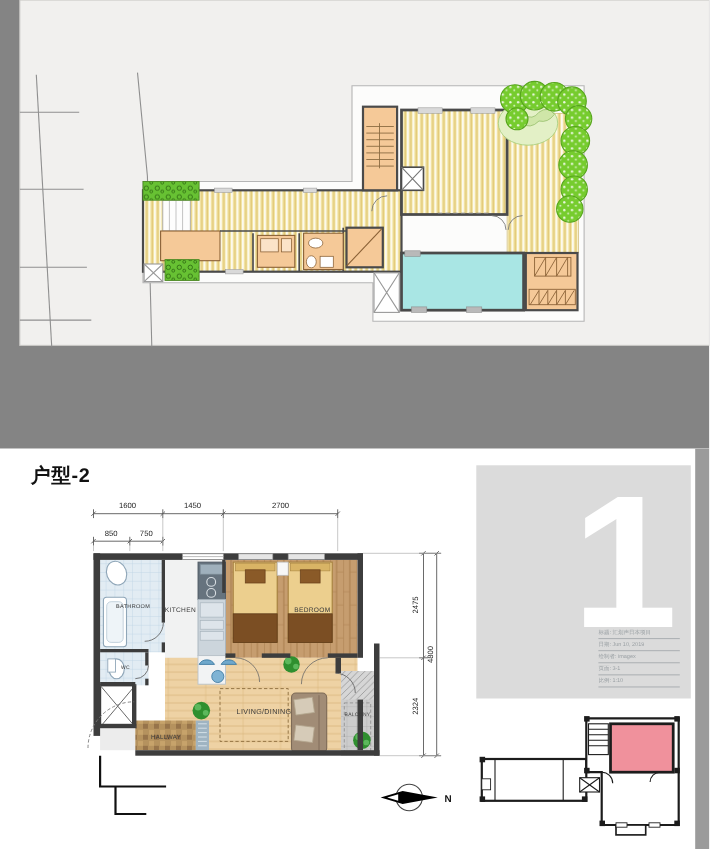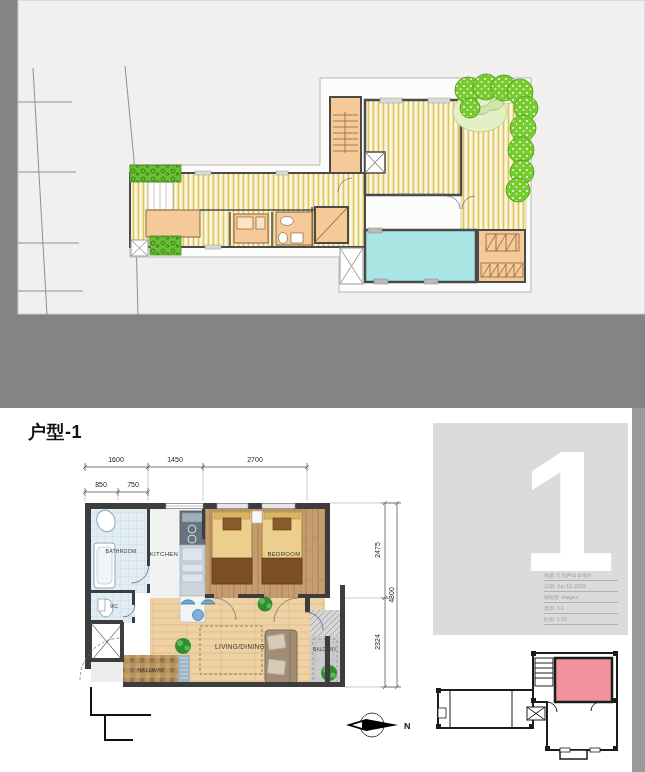--- a/index.html
+++ b/index.html
@@ -391,21 +391,21 @@
             <rect x="531" y="290" width="5" height="5"></rect>
           <rect x="436" y="280" width="5" height="5"></rect>
             <rect x="436" y="316" width="5" height="5"></rect>
           <rect x="529" y="316" width="5" height="5"></rect>
             <rect x="613" y="338" width="5" height="5"></rect>
           <rect x="545" y="338" width="5" height="5"></rect>
         </g>
       </g>
     </svg>
 
-    <div id="unit-title">户型-1</div>
+    <div id="unit-title">户型-2</div>
 
     <div id="info-panel">
       <div id="big-number">1</div>
       <div id="title-block">
         <div class="tb-row">标题: 汇划声日本项目</div>
         <div class="tb-row">日期: Jun 10, 2019</div>
         <div class="tb-row">绘制者: imagex</div>
         <div class="tb-row">页面: 3-1</div>
         <div class="tb-row">比例: 1:10</div>
       </div>

